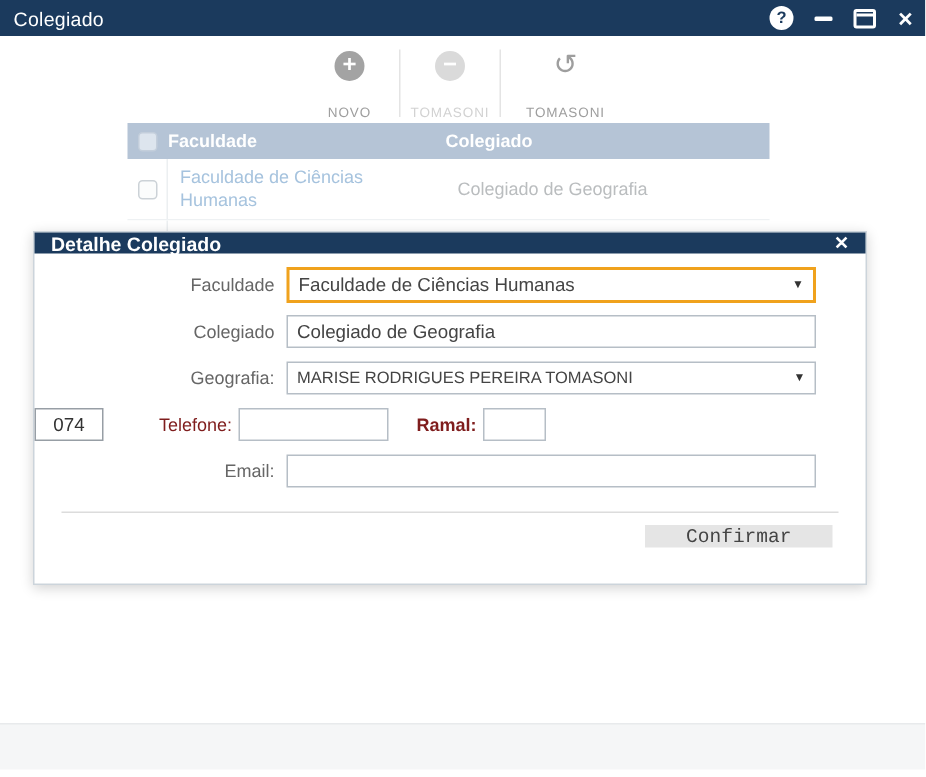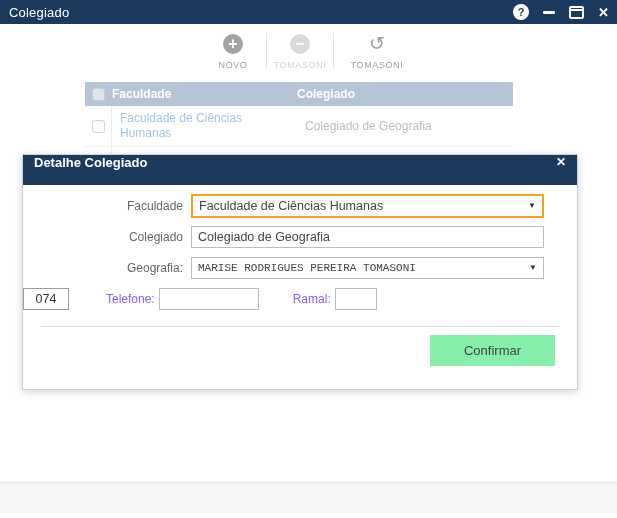--- a/index.html
+++ b/index.html
@@ -26,65 +26,65 @@
   .toolbar { position:absolute; left:200px; top:31px; display:flex; align-items:stretch; }
   .tool-btn { width:66px; display:flex; flex-direction:column; align-items:center; padding-top:3px; cursor:pointer; }
   .tool-btn.wide { width:86px; }
   .tool-sep { width:1px; background:#e4e4e4; margin:2px 0; }
   .tool-icon-circle {
     width:20px; height:20px; border-radius:50%; background:#a3a3a3; color:#fff;
     font-size:16px; font-weight:bold; line-height:19px; text-align:center;
   }
   .tool-btn.disabled .tool-icon-circle { background:#dadada; }
   .tool-icon-restore { font-size:19px; color:#9e9e9e; line-height:20px; height:20px; transform:scaleX(-1); }
-  .tool-label { margin-top:6px; font-size:9px; letter-spacing:.6px; color:#9e9e9e; }
+  .tool-label { margin-top:16px; font-size:9px; letter-spacing:.6px; color:#9e9e9e; }
   .tool-btn.disabled .tool-label { color:#d2d2d2; }
 
   
   .grid { position:absolute; left:85px; top:82px; width:428px; }
   .grid-header { display:flex; height:24px; background:#b5c4d6; align-items:center; }
   .grid-header .cb-col { width:27px; display:flex; justify-content:center; }
   .grid-header .col-1 { width:185px; color:#fff; font-size:12px; font-weight:600; }
   .grid-header .col-2 { flex:1; color:#fff; font-size:12px; font-weight:600; }
   .checkbox { width:13px; height:13px; border:1px solid #ccd2d7; border-radius:3px; background:#fbfcfc; cursor:pointer; }
   .checkbox.on-blue { background:#dde5ee; border-color:#c3cedb; }
   .grid-row { display:flex; min-height:39px; border-bottom:1px solid #eef1f3; background:#fff; cursor:pointer; }
   .grid-row .cb-col { width:27px; display:flex; justify-content:center; align-items:center; border-right:1px solid #eceff1; }
   .grid-row .col-1 { width:185px; padding:5px 4px 5px 8px; font-size:12px; line-height:15px; color:#a6c3de; display:flex; align-items:center; }
   .grid-row .col-2 { flex:1; padding:5px 4px 5px 8px; font-size:12px; color:#babdbf; display:flex; align-items:center; }
 
   
   .modal {
     position:absolute; left:22px; top:154px; width:556px; height:236px;
     background:#fff; border:1px solid #ccd4db; box-shadow:0 2px 8px rgba(0,0,0,.18); z-index:5;
   }
-  .modal-titlebar { height:30px; background:#1b3a5d; display:flex; align-items:flex-start; position:relative; }
+  .modal-titlebar { height:14px; background:#1b3a5d; display:flex; align-items:center; position:relative; }
   .modal-title { color:#fff; font-size:13px; font-weight:600; padding-left:11px; }
   .modal-close { position:absolute; right:11px; color:#fff; font-size:12px; font-weight:bold; cursor:pointer; }
   .modal-body { padding-top:9px; }
   .field-row { display:flex; align-items:center; height:23px; margin-bottom:8px; }
   .field-label { width:160px; text-align:right; padding-right:0; font-size:12px; color:#666; }
   .field-label { margin-right:8px; }
   .inp, .sel {
     height:22px; border:1px solid #b6bec6; background:#fff; font-family:"Liberation Sans",sans-serif;
     font-size:12.5px; color:#444; padding:0 6px; outline:none;
   }
   .sel { position:relative; display:flex; align-items:center; cursor:pointer; }
   .sel .sel-text { flex:1; white-space:nowrap; overflow:hidden; }
   .sel .arrow { font-size:8px; color:#333; margin-left:4px; }
   .w-main { width:353px; }
   .sel.focused { border:2px solid #f0a21d; height:24px; }
-  .sel.upper .sel-text { font-size:11px;font-family:Liberation Mono, monospace; }
+  .sel.upper .sel-text { font-size:11px; }
   .inp-ddd { width:46px; border-color:#979ea5; text-align:center; color:#333; }
-  .lbl-mid { font-size:12px; color:#8b5cf6; }
+  .lbl-mid { font-size:12px; color:#7f1d1d; }
   .divider { margin:16px 18px 0 18px; border-top:1px solid #dcdcdc; }
   .confirm-row { display:flex; justify-content:flex-end; padding:8px 22px 0 0; }
   .btn-confirm {
-    width:125px; height:31px; background:#86efac; border:none; color:#444;
-    font-family:Liberation Sans, sans-serif; font-size:13px; cursor:pointer;
+    width:125px; height:15px; background:#e5e5e5; border:none; color:#444;
+    font-family:Liberation Mono, monospace; font-size:13px; cursor:pointer;
   }
 
   
   .footer { position:absolute; left:0; top:482px; width:617px; height:31px; background:#f5f6f7; border-top:1px solid #e8eaec; }
   .btn-save {
     position:absolute; left:505px; top:481px; width:98px; height:34px;
     background:#fae5b0; border:none; color:#b9c0c8; font-family:"Liberation Sans",sans-serif; font-size:13px;
   }
 </style>
 </head>
@@ -176,24 +176,28 @@
         <div class="sel upper w-main">
           <span class="sel-text">MARISE RODRIGUES PEREIRA TOMASONI</span>
           <span class="arrow">▼</span>
         </div>
       </div>
 
       <div class="field-row">
         <input class="inp inp-ddd" value="074" style="">
         <span class="lbl-mid" style="margin-left:37px;">Telefone:</span>
         <input class="inp" style="width: 100px; margin-left: 4px;">
-        <span class="lbl-mid" style="margin-left:34px;">Ramal:</span>
+        <span class="lbl-mid" style="margin-left:19px;font-weight:bold;">Ramal:</span>
         <input class="inp" style="width: 42px; margin-left: 4px;">
       </div>
 
+      <div class="field-row">
+        <span class="field-label">Email:</span>
+        <input class="inp w-main" style="">
+      </div>
 
       <div class="divider"></div>
 
       <div class="confirm-row">
         <button class="btn-confirm">Confirmar</button>
       </div>
 
     </div>
   </div>
 

